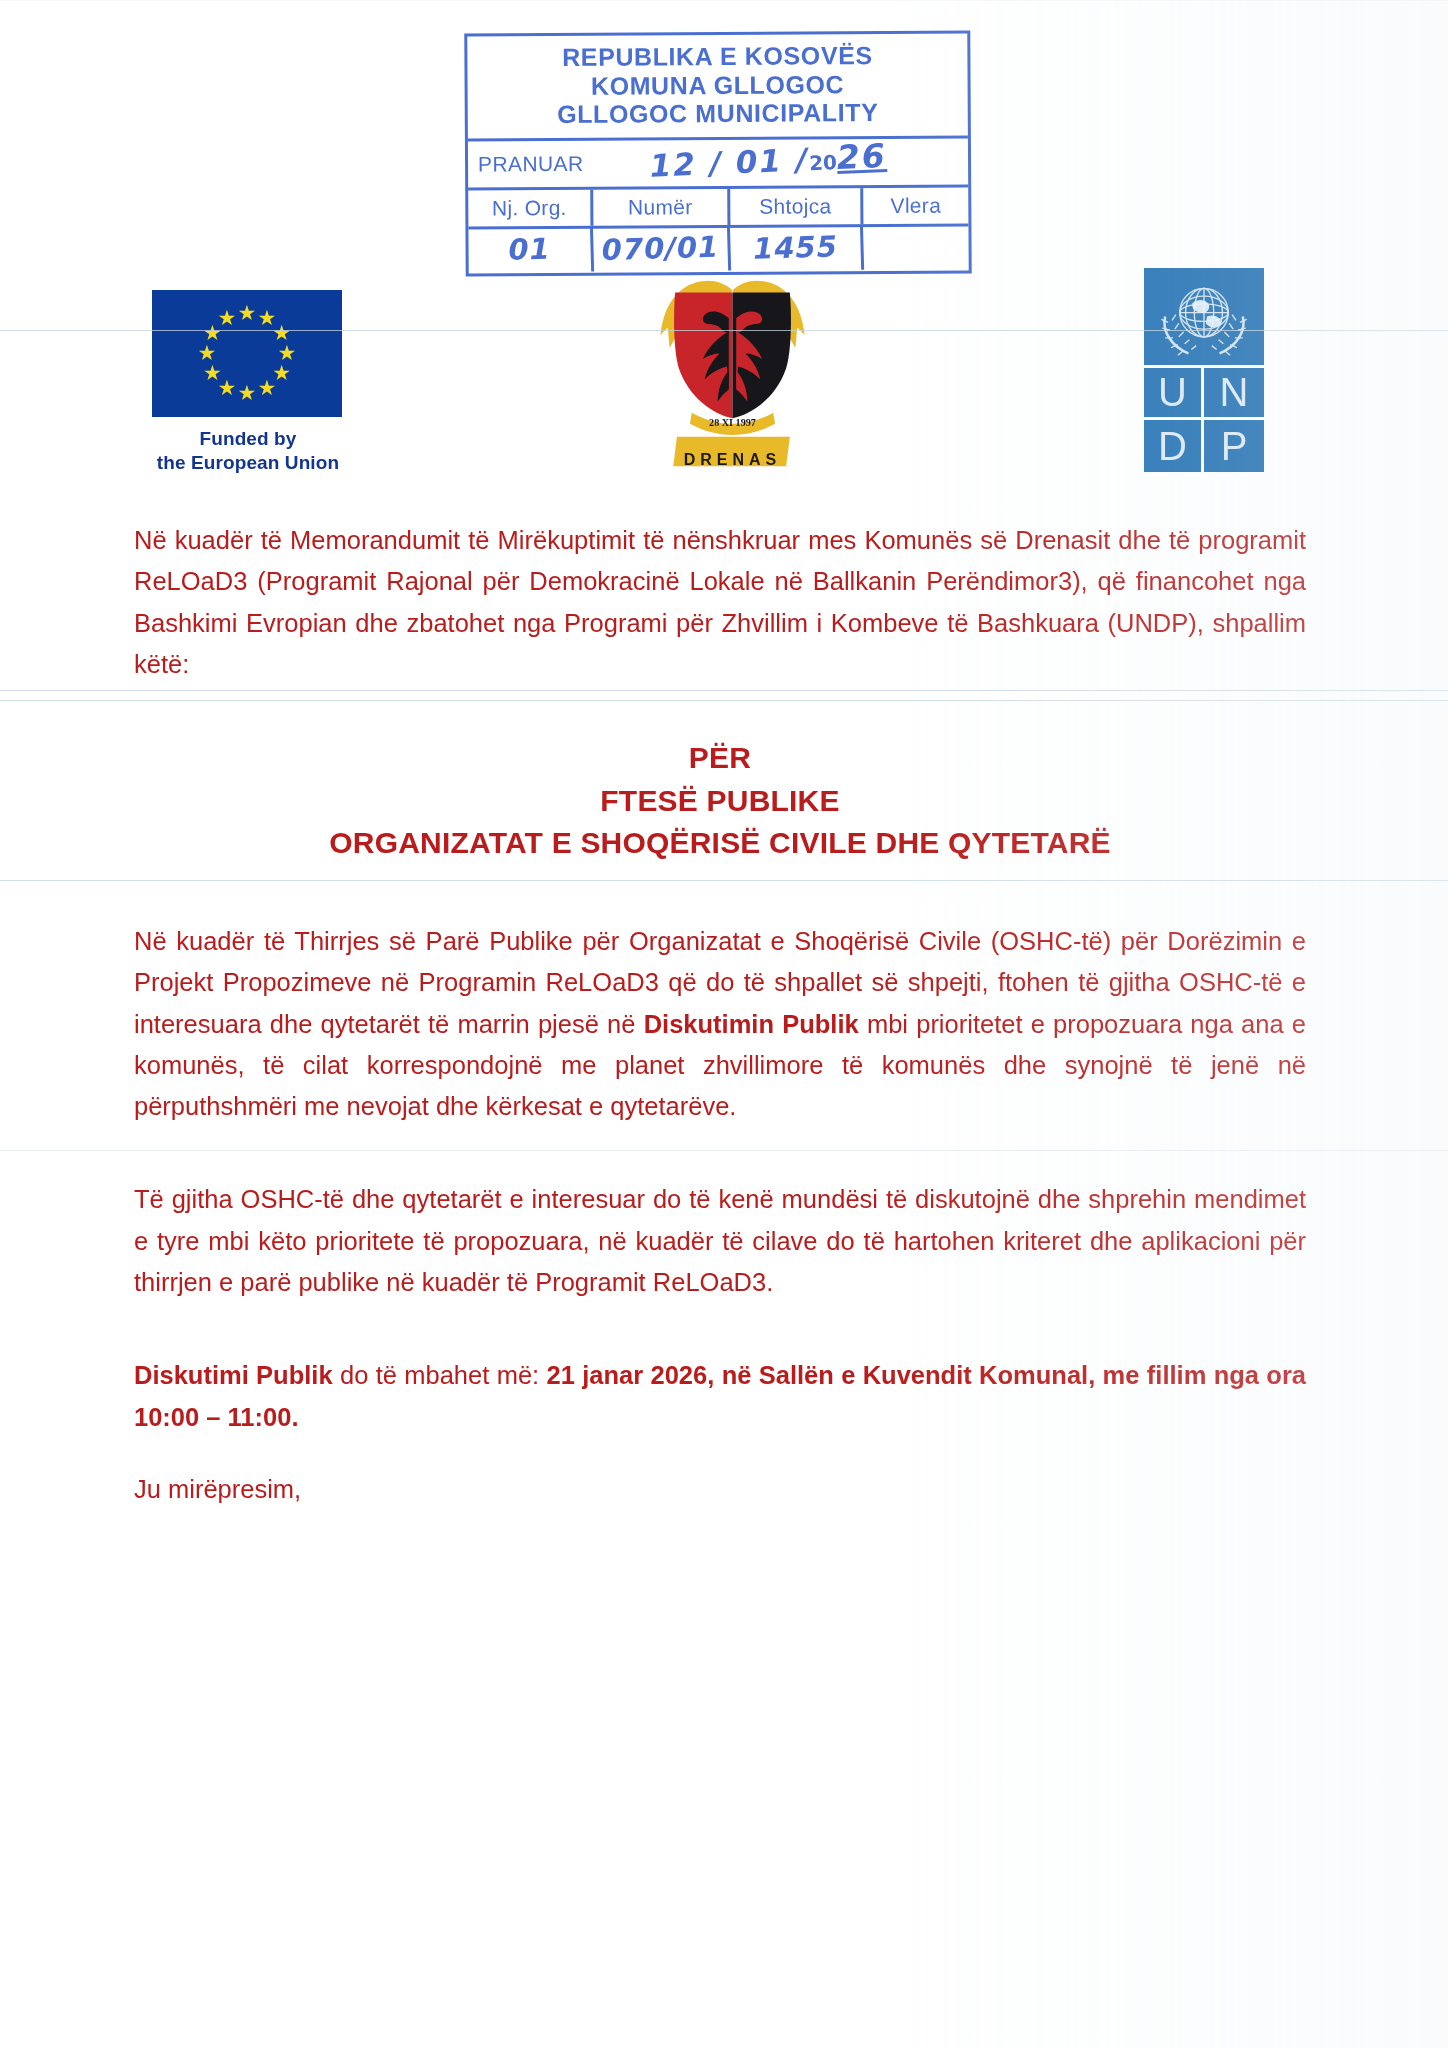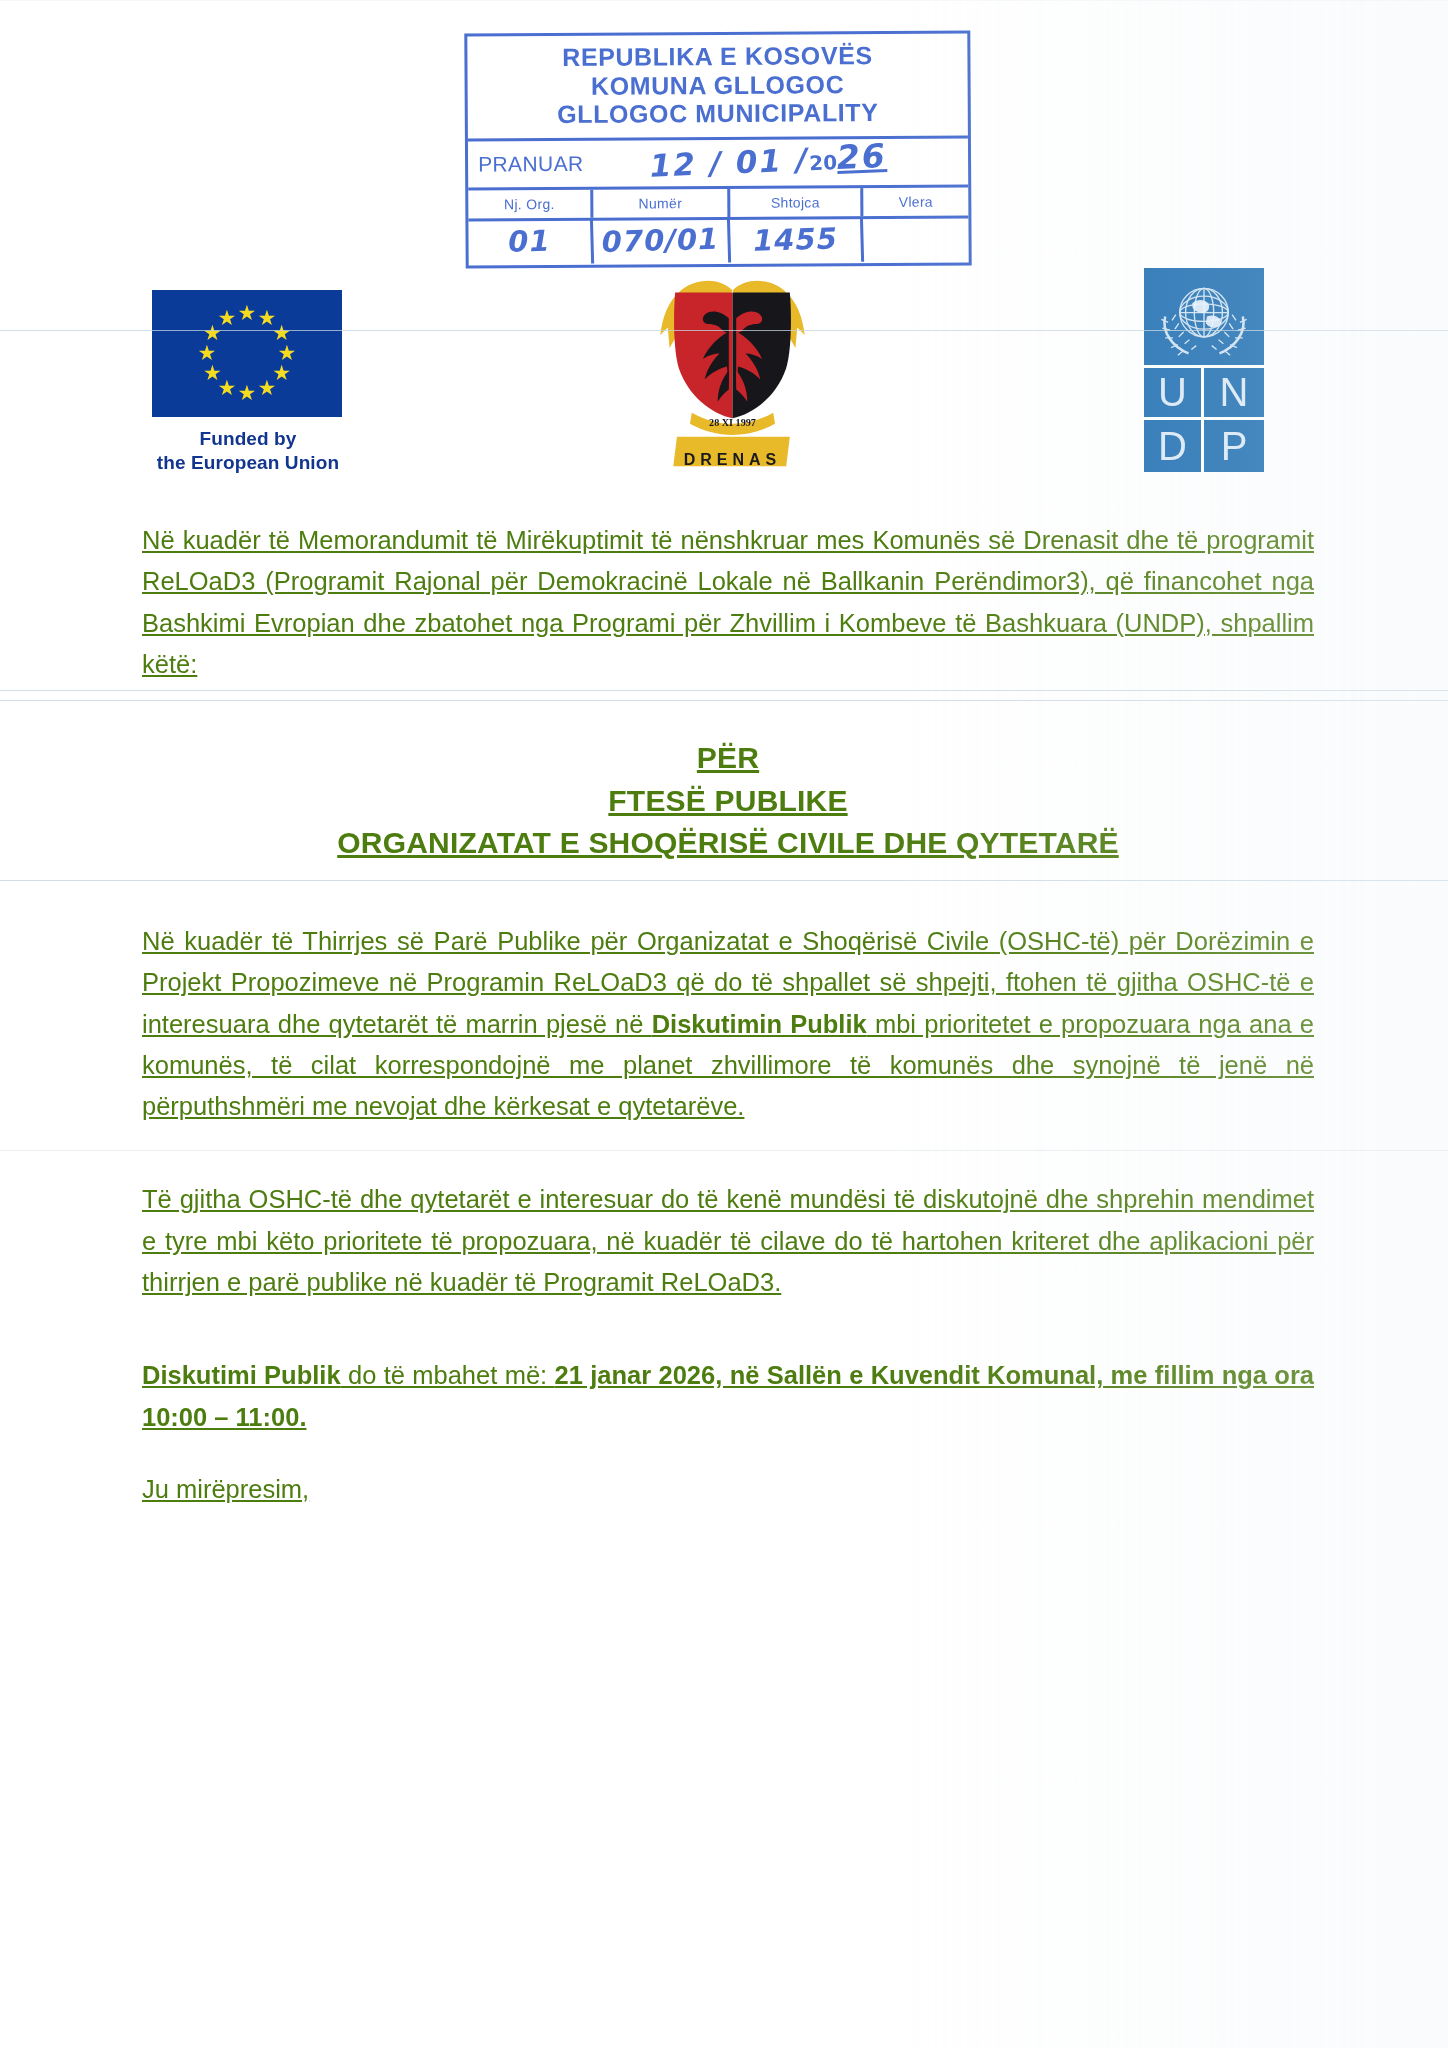--- a/index.html
+++ b/index.html
@@ -52,21 +52,21 @@
     font-size:31px;font-style:italic;font-weight:600;
     letter-spacing:2px;
     transform:rotate(-2deg) translateY(-2px);
   }
   .pranuar-date .yy{font-size:20px;font-style:normal;letter-spacing:0;}
   .pranuar-date .yr{font-size:33px;text-decoration:underline;}
   .stamp-cells{display:flex;}
   .stamp-cells > div{
     border-right:3px solid #4a6fd0;
     text-align:center;
-    font-size:14px;
+    font-size:21px;
     padding:6px 2px;
     letter-spacing:.3px;
   }
   .stamp-cells > div:last-child{border-right:none;}
   .c1{width:118px;}
   .c2{width:130px;}
   .c3{width:126px;}
   .c4{flex:1;}
   .stamp-vals > div{
     font-family:"DejaVu Sans", sans-serif;
@@ -110,22 +110,22 @@
     font-size:40px;font-weight:400;display:flex;align-items:center;
     justify-content:center;box-sizing:border-box;
     border-right:3px solid #fff;border-bottom:3px solid #fff;
     font-family:"Liberation Sans", sans-serif;
   }
   .undp-cell:nth-child(2),.undp-cell:nth-child(4){border-right:none;}
   .undp-cell:nth-child(3),.undp-cell:nth-child(4){border-bottom:none;}
 
   
   .body{
-    position:absolute;left:142px;top:520px;width:1172px;
-    font-size:25.5px;line-height:1.62;color:#4d7c0f;text-decoration:underline;
+    position:absolute;left:134px;top:520px;width:1172px;
+    font-size:25.5px;line-height:1.62;color:#b91c1c;
   }
   .p{margin:0 0 26px 0;text-align:justify;}
   .p.lead{text-align:justify;}
   .title-block{
     text-align:center;font-weight:bold;
     margin:52px 0 56px 0;line-height:1.42;
     font-size:30px;letter-spacing:.2px;
   }
   .title-block .t3{font-size:30px;}
   b{font-weight:bold;}

